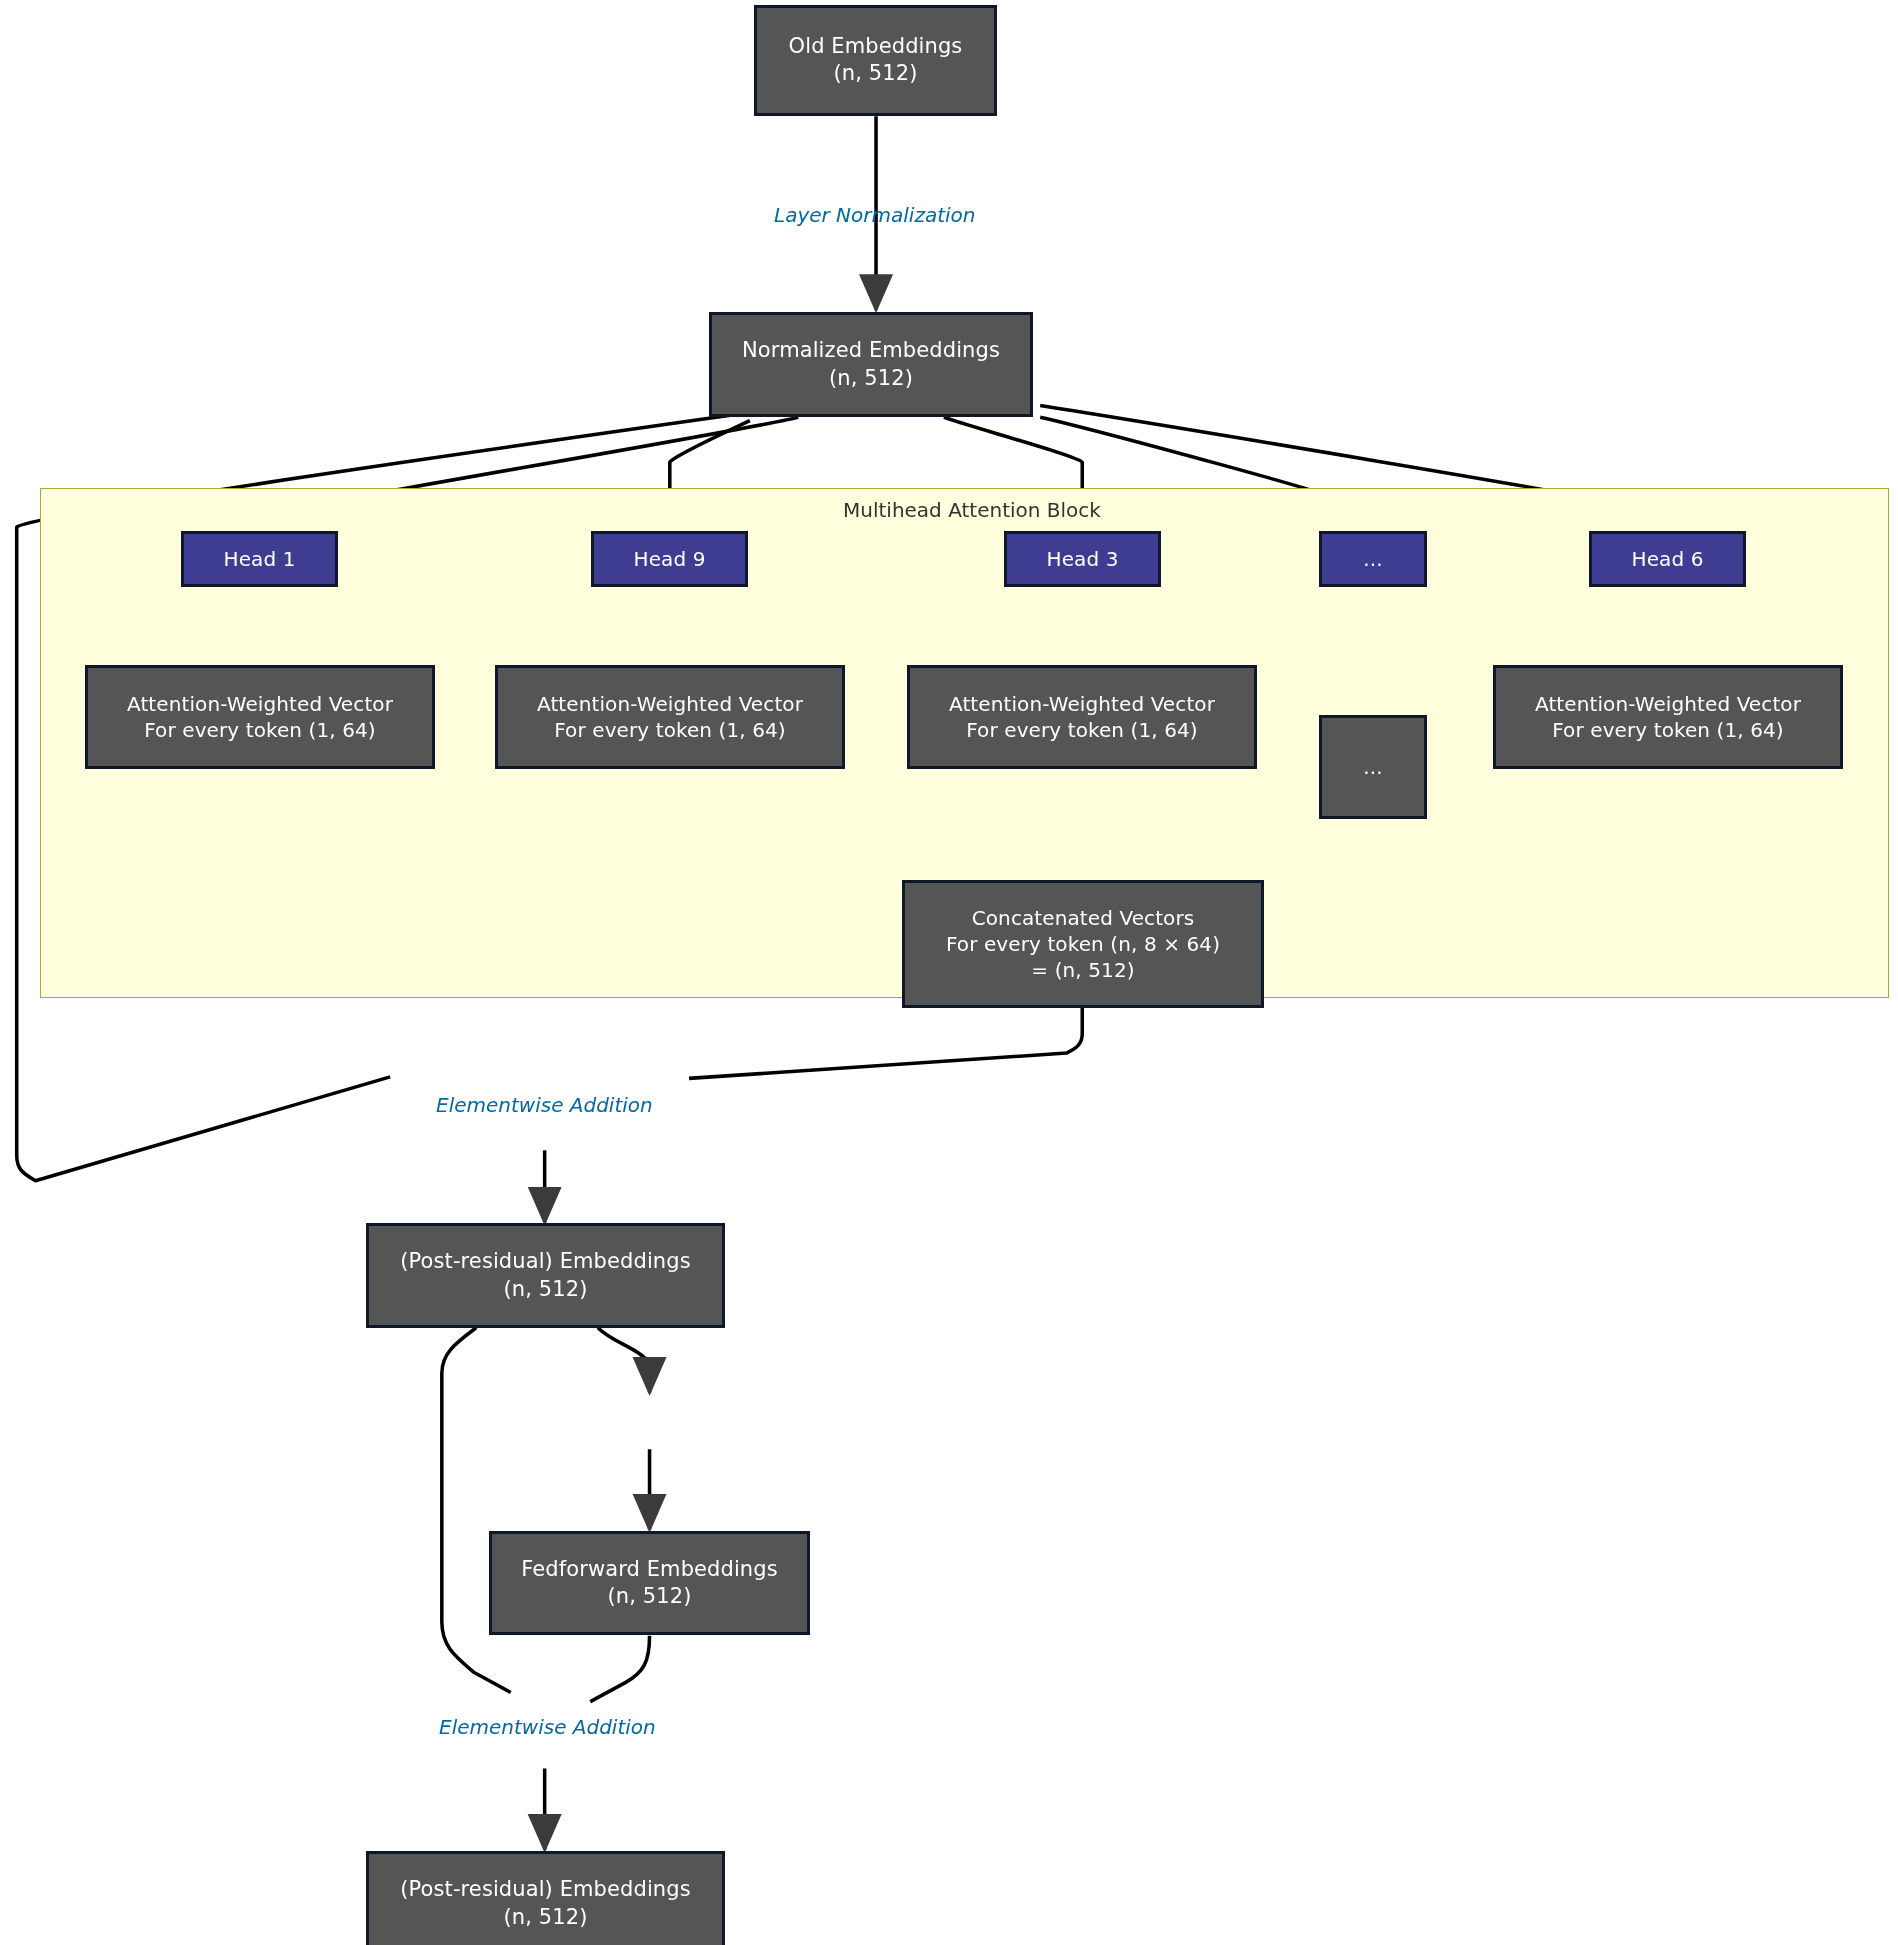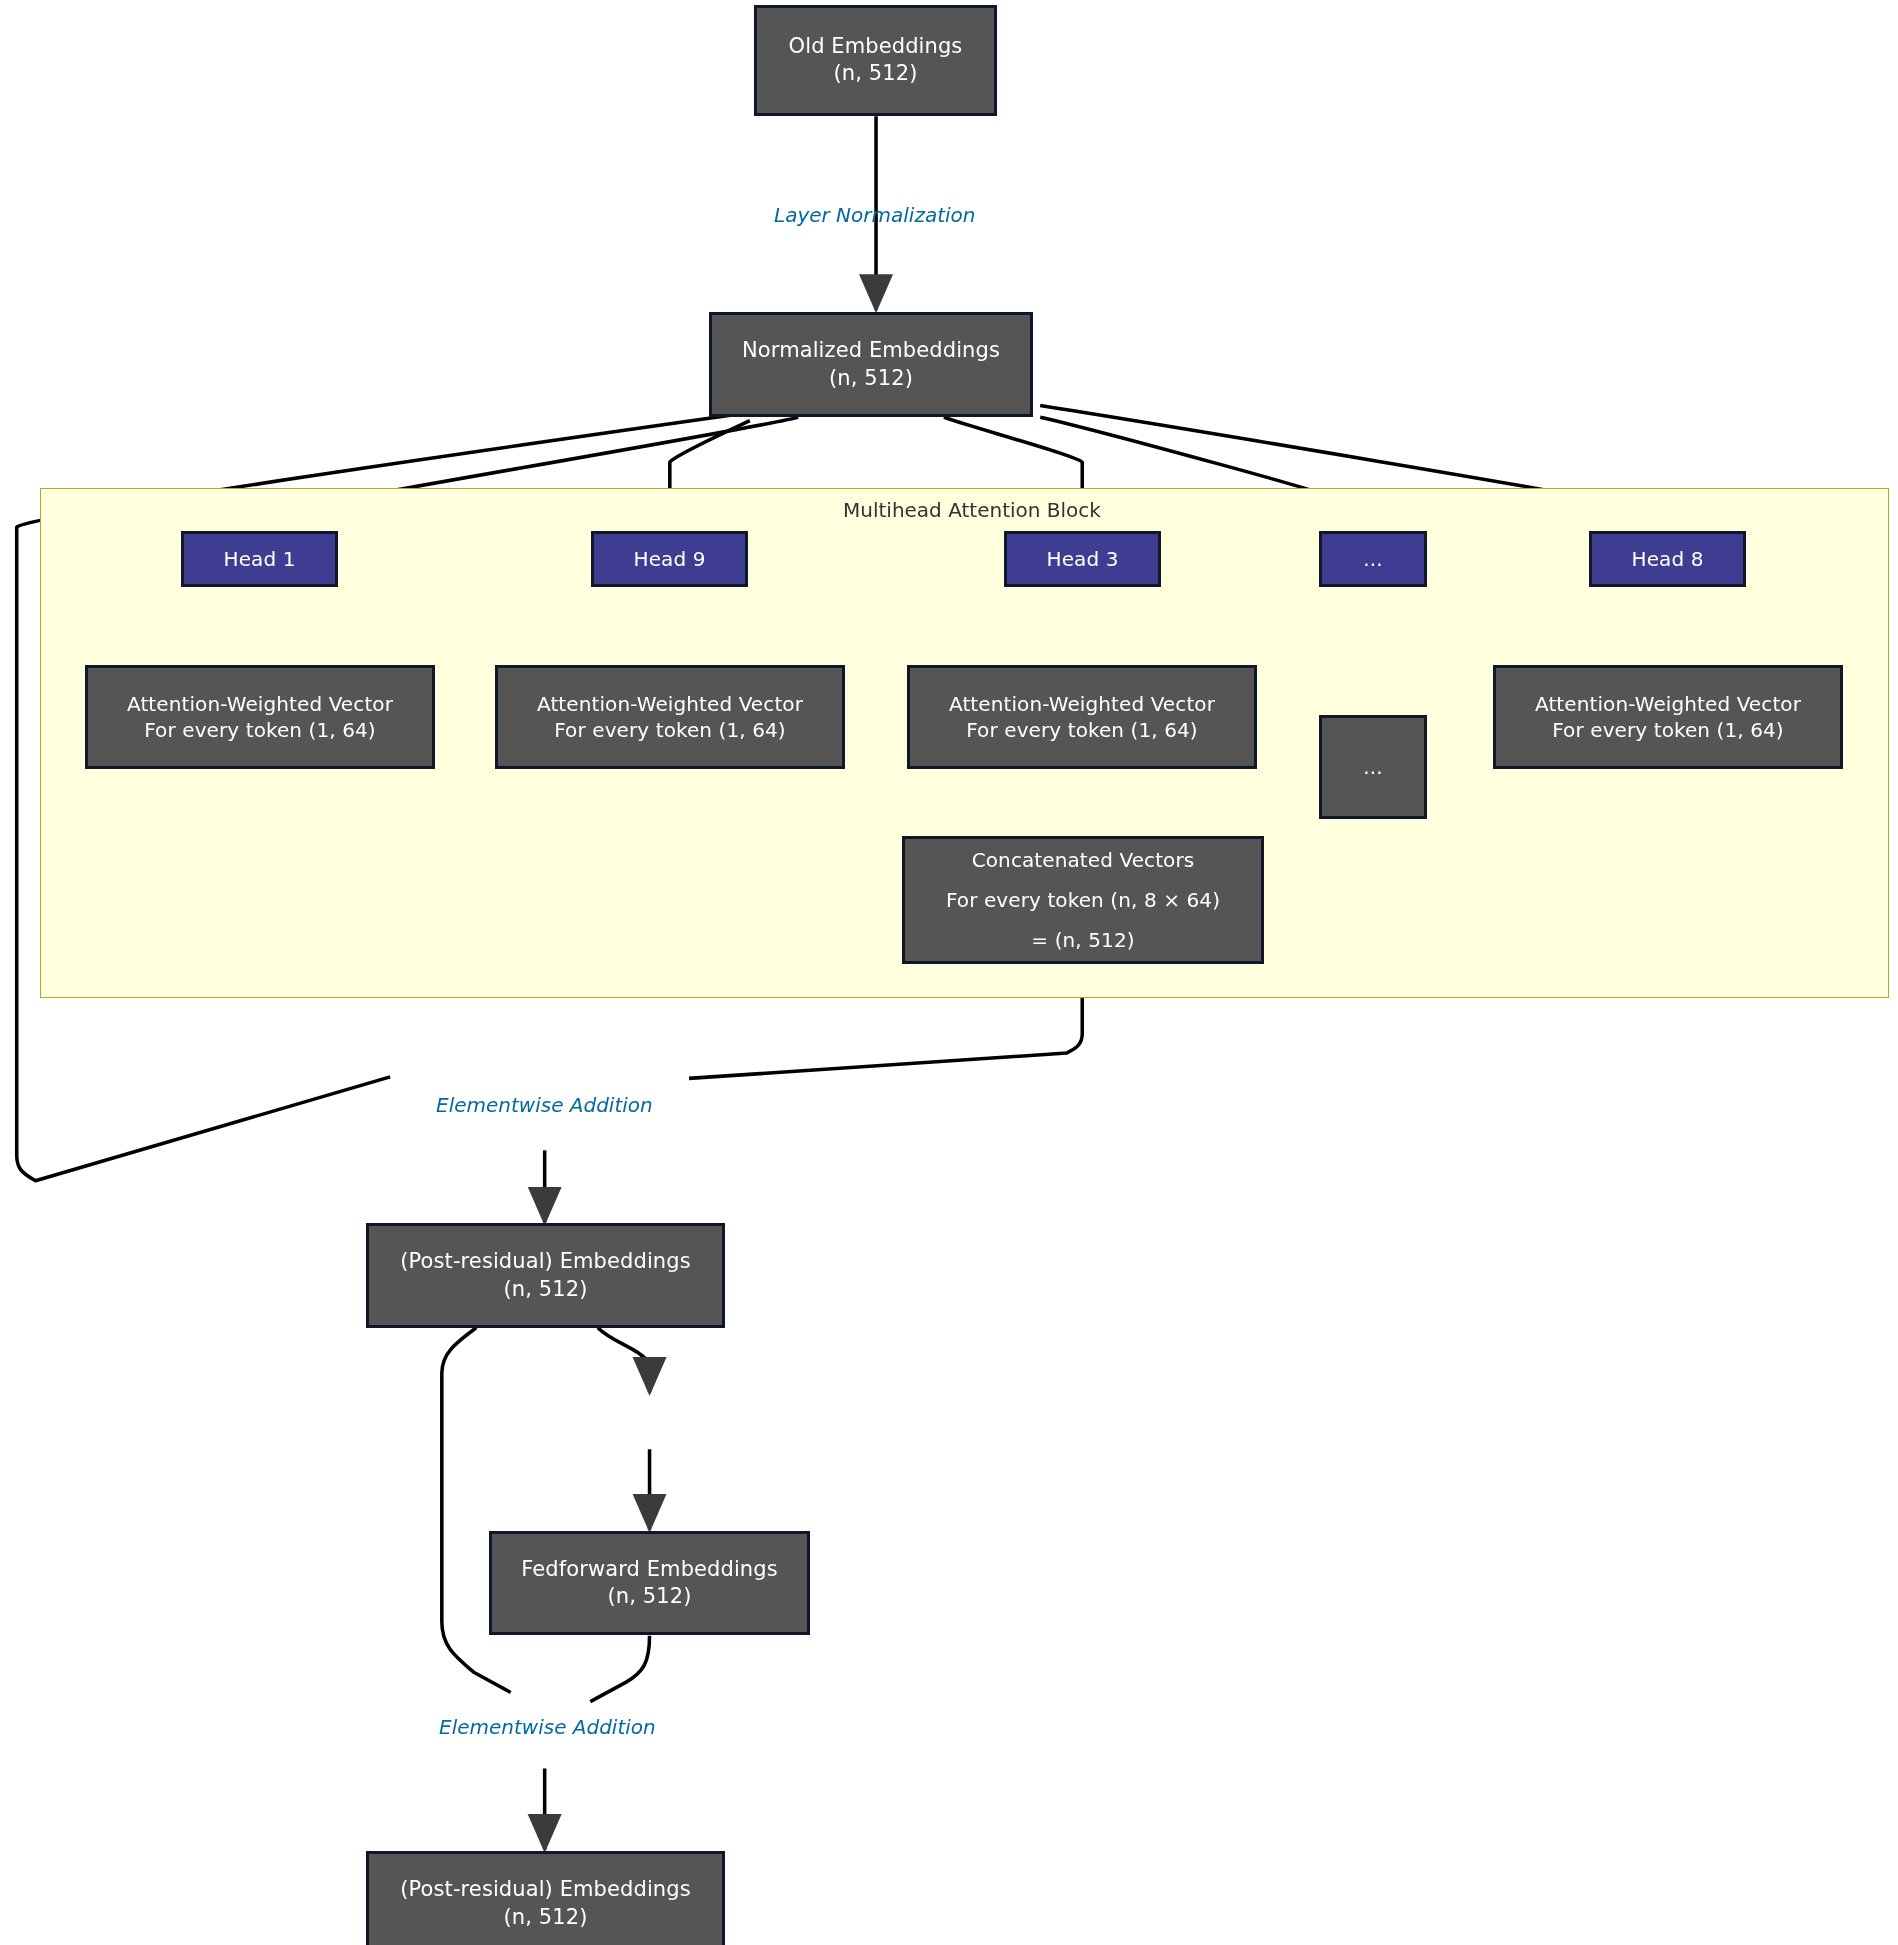--- a/index.html
+++ b/index.html
@@ -124,21 +124,21 @@
   <div class="node blue f40" style="left:591px;top:531px;width:157px;height:56px;">
     <span class="ln">Head 9</span>
   </div>
   <div class="node blue f40" style="left:1004px;top:531px;width:157px;height:56px;">
     <span class="ln">Head 3</span>
   </div>
   <div class="node blue f40" style="left:1319px;top:531px;width:108px;height:56px;">
     <span class="ln">...</span>
   </div>
   <div class="node blue f40" style="left:1589px;top:531px;width:157px;height:56px;">
-    <span class="ln">Head 8</span>
+    <span class="ln">Head 6</span>
   </div>
 
   <div class="node grey f40" style="left:85px;top:665px;width:350px;height:104px;">
     <span class="ln">Attention-Weighted Vector</span>
     <span class="ln">For every token (1, 64)</span>
   </div>
   <div class="node grey f40" style="left:495px;top:665px;width:350px;height:104px;">
     <span class="ln">Attention-Weighted Vector</span>
     <span class="ln">For every token (1, 64)</span>
   </div>
@@ -147,21 +147,21 @@
     <span class="ln">For every token (1, 64)</span>
   </div>
   <div class="node grey f40" style="left:1319px;top:715px;width:108px;height:104px;">
     <span class="ln">...</span>
   </div>
   <div class="node grey f40" style="left:1493px;top:665px;width:350px;height:104px;">
     <span class="ln">Attention-Weighted Vector</span>
     <span class="ln">For every token (1, 64)</span>
   </div>
 
-  <div class="node grey f40" style="left:902px;top:836px;width:362px;height:128px;gap:14px;">
+  <div class="node grey f40" style="left:902px;top:880px;width:362px;height:128px;">
     <span class="ln">Concatenated Vectors</span>
     <span class="ln">For every token (n, 8 × 64)</span>
     <span class="ln">= (n, 512)</span>
   </div>
 
   <div class="edgelabel" style="left:436px;top:1093px;">Elementwise Addition</div>
 
   <div class="node grey f42" style="left:366px;top:1223px;width:359px;height:105px;">
     <span class="ln">(Post-residual) Embeddings</span>
     <span class="ln">(n, 512)</span>

